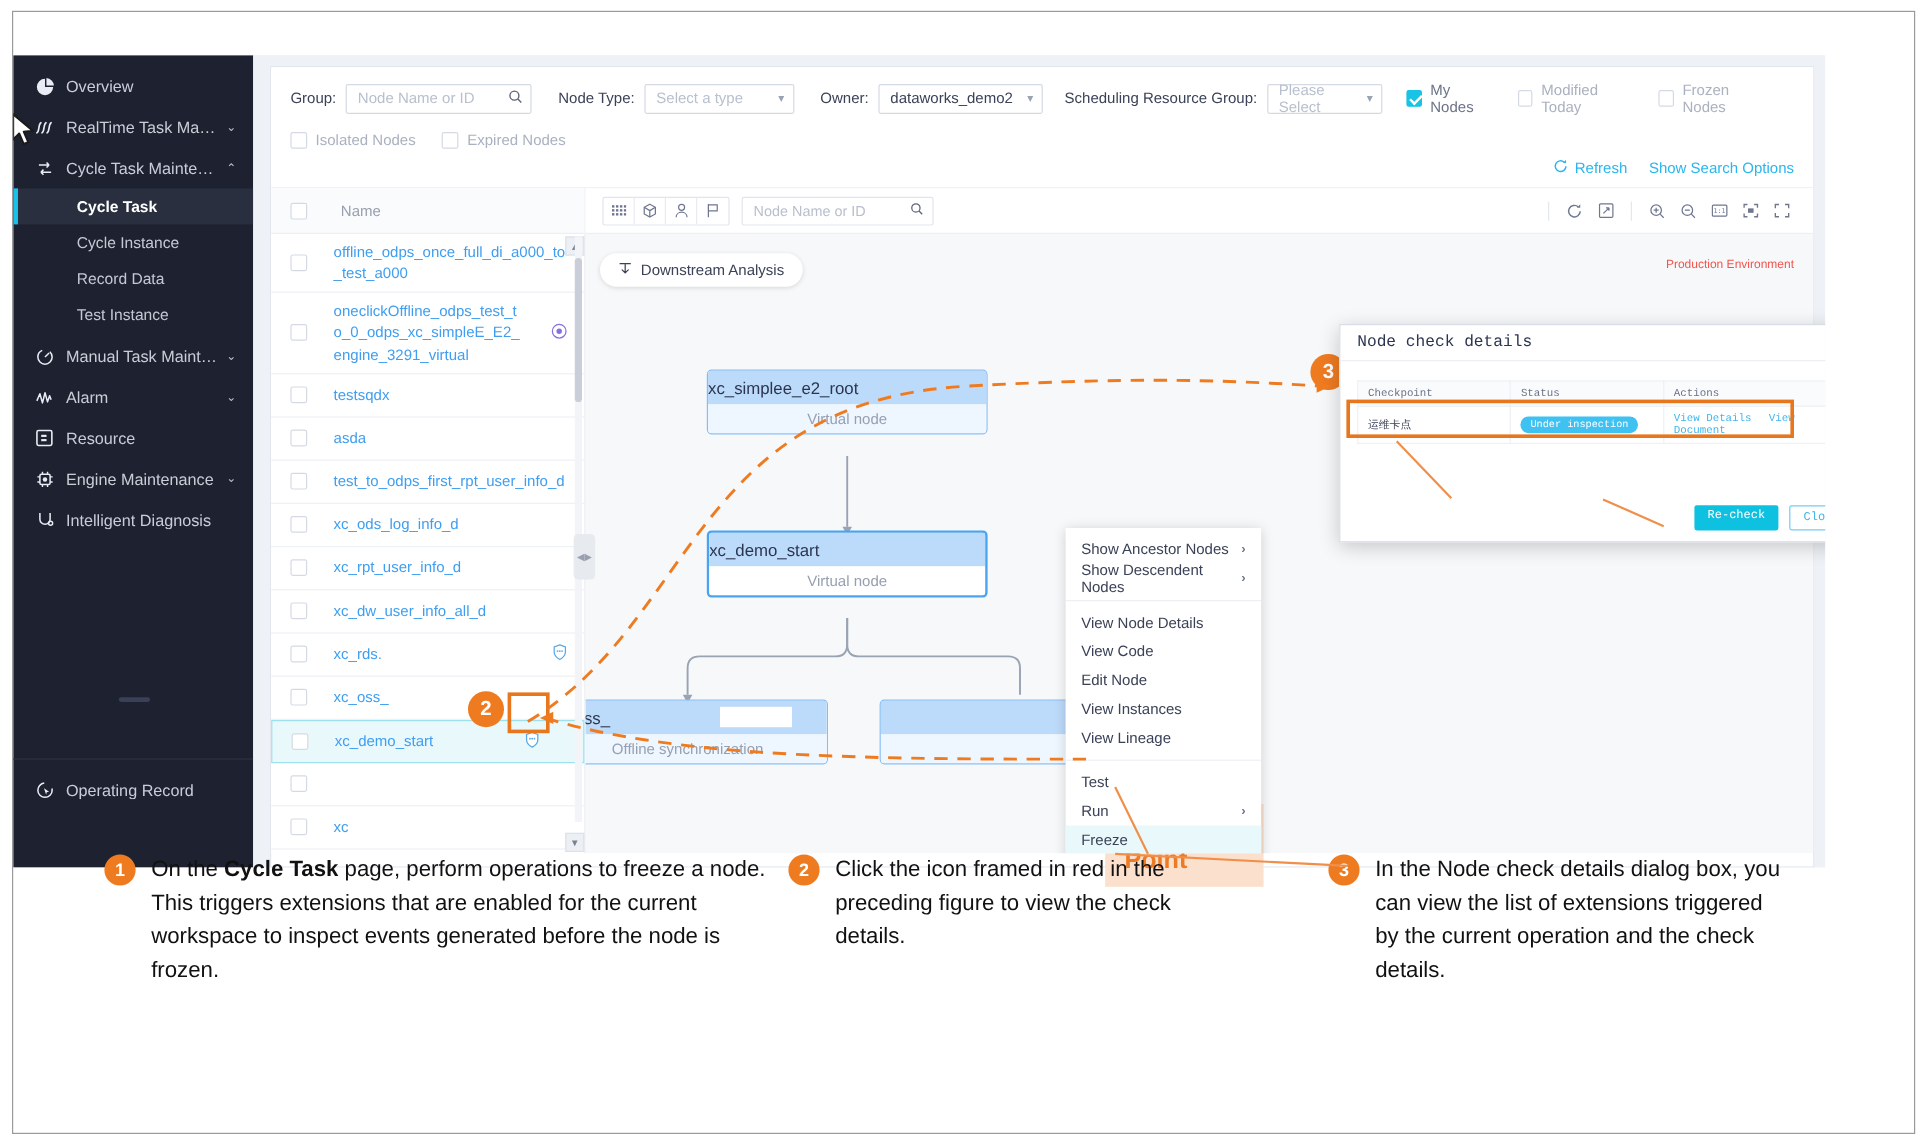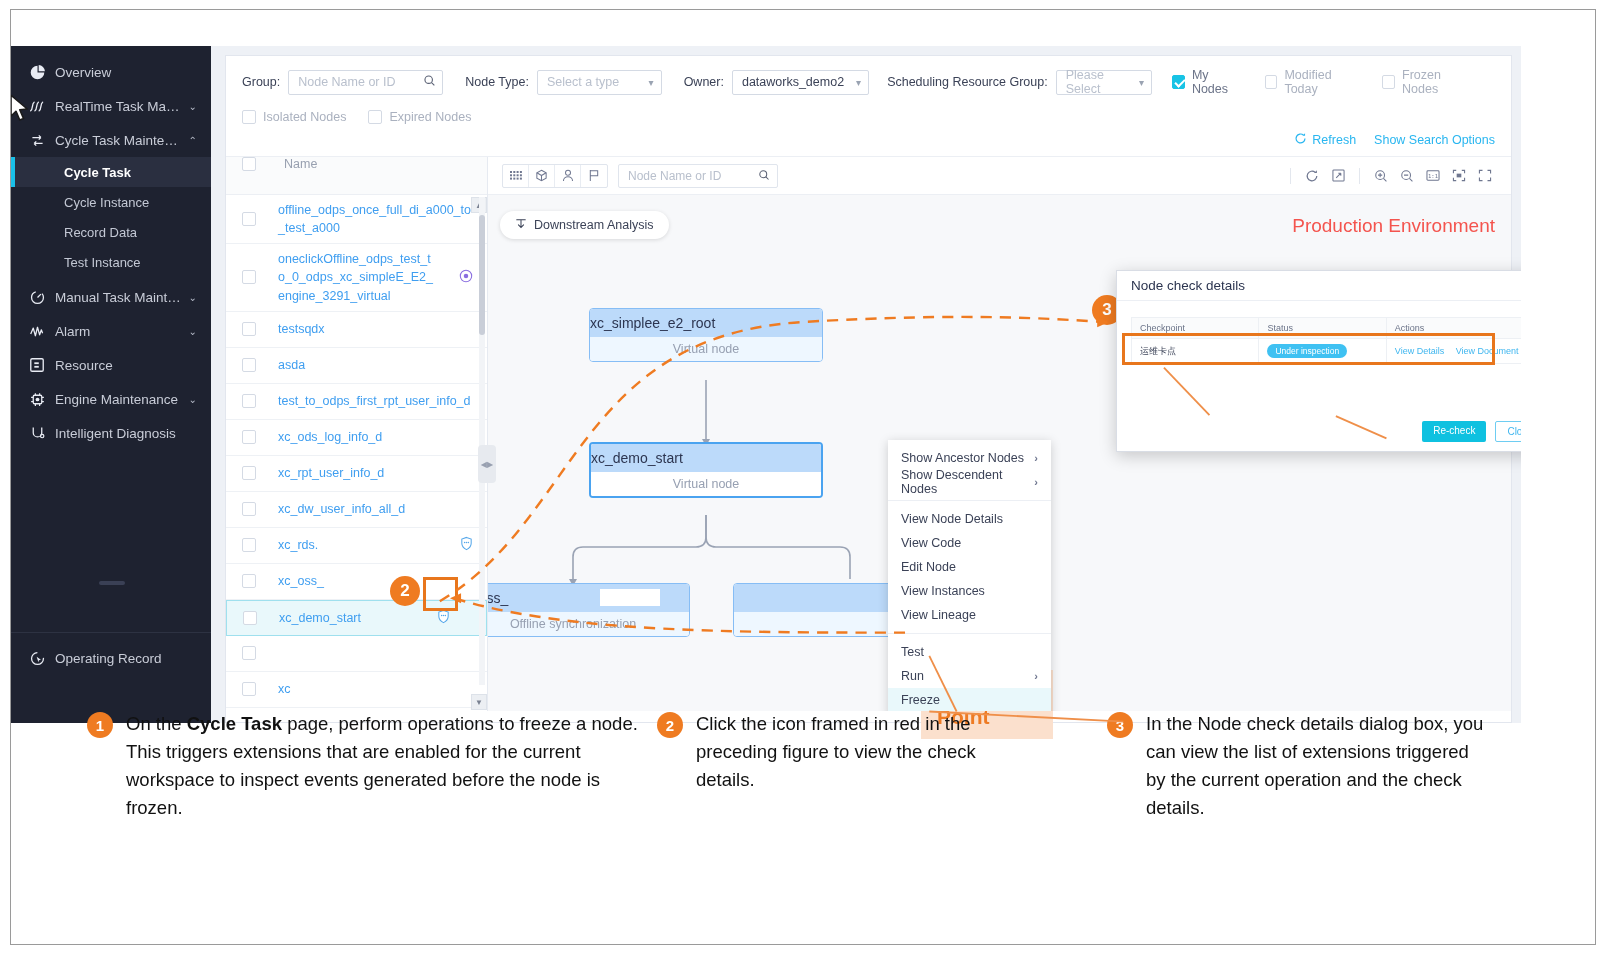--- a/index.html
+++ b/index.html
@@ -93,21 +93,21 @@
   .ck-wrap { display:flex; align-items:center; gap:7px; color:#aab1bf; font-size:12.5px; margin-right:22px; }
   .ck-wrap.act { color:#6b7388; }
   .f-row2 { display:flex; align-items:center; margin-top:14px; }
   .f-row3 { display:flex; align-items:center; justify-content:flex-end; margin-top:8px; gap:18px; }
   .link-blue { color:#29b6f0; font-size:12.5px; cursor:pointer; display:flex; align-items:center; gap:5px;}
 
   
   .body-split { display:flex; height: calc(100% - 112px); }
   .list-pane { width: 262px; border-right:1px solid #e6eaf1; position:relative; background:#fff;}
   .list-head {
-    display:flex; align-items:flex-start; height:38px; background:#fafbfc;
+    display:flex; align-items:center; height:38px; background:#fafbfc;
     border-bottom:1px solid #eceff4; padding-left:16px; gap:28px;
     font-size:12.5px; color:#98a0b0;
   }
   .lrow {
     display:flex; align-items:center; min-height:36px;
     border-bottom:1px solid #eef1f5; padding:6px 12px 6px 16px; gap:22px;
     font-size:12.5px;
   }
   .lrow .nm { color:#3f9ef0; line-height:1.45; word-break:break-all; flex:1;}
   .lrow.sel { background:#e9f8fb; border:1px solid #9fe0ee; }
@@ -139,21 +139,21 @@
   .tb-right .sepr { width:1px; height:16px; background:#e3e7ee; margin:0 7px;}
   .tb-ic { width:24px;height:24px;display:flex;align-items:center;justify-content:center;}
 
   .canvas { position:absolute; left:0; top:38px; right:0; bottom:0; overflow:hidden;}
   .chip-ds {
     position:absolute; left:12px; top:16px; height:28px; background:#fff;
     border-radius:14px; box-shadow:0 1px 4px rgba(0,0,0,.13);
     display:flex; align-items:center; padding:0 15px; gap:7px;
     font-size:12.5px; color:#3b4257;justify-content:space-between;
   }
-  .prod-env { position:absolute; right:16px; top:20px; color:#f4544e; font-size:19px;}
+  .prod-env { position:absolute; right:16px; top:20px; color:#f4544e; font-size:10px;}
 
   .gnode {
     position:absolute; border:1px solid #86bdf5; border-radius:4px;
     overflow:hidden; background:#fff; width:234px;
   }
   .gnode .t { background:#bcdafa; color:#2c3550; font-size:14px; text-align:left; padding:6px 0;}
   .gnode .s { background:#eef7ff; color:#97a0b2; font-size:12.5px; text-align:center; padding:5px 0;}
   .gnode.strong { border:2px solid #4aa3f0; }
 
   
@@ -165,20 +165,21 @@
   .ctxmenu .mi { height:24px; display:flex; align-items:center; padding:0 13px; justify-content:space-between;}
   .ctxmenu .mi .ar { color:#6f7790; font-size:11px; font-weight:bold;}
   .ctxmenu .sep { height:1px; background:#eceff4; margin:6px 0;}
   .ctxmenu .mi.hl { background:#e9f8fb; }
 
   
   .dialog {
     position:absolute; left:1105px; top:224px; width:442px; height:182px;
     background:#fff; border:1px solid #d9dde5; box-shadow:0 4px 16px rgba(0,0,0,.2);
     z-index:12;
+    font-family:Liberation Mono, monospace;
   }
   .dlg-head { height:30px; padding:7px 14px; font-size:13.5px; color:#2c3550; border-bottom:1px solid #eceff4;}
   .dlg-body { padding:9px 14px 0 14px; font-size:9px; color:#3b4257;}
   .dlg-meta div { line-height:1.6; }
   .dtbl { width:100%; border-collapse:collapse; margin-top:7px; font-size:9px;}
   .dtbl th { background:#fafbfc; color:#6b7388; font-weight:normal; text-align:left; padding:5px 8px; border:1px solid #edf0f4;}
   .dtbl td { padding:5px 8px; border:1px solid #edf0f4; color:#3b4257;}
   .pill { background:#3fc1f2; color:#fff; border-radius:9px; padding:2px 8px; font-size:8.5px; display:inline-block;}
   .dlink { color:#3fb6ef; margin-right:9px;}
   .dlg-foot { position:absolute; right:12px; bottom:9px; display:flex; gap:9px;}

